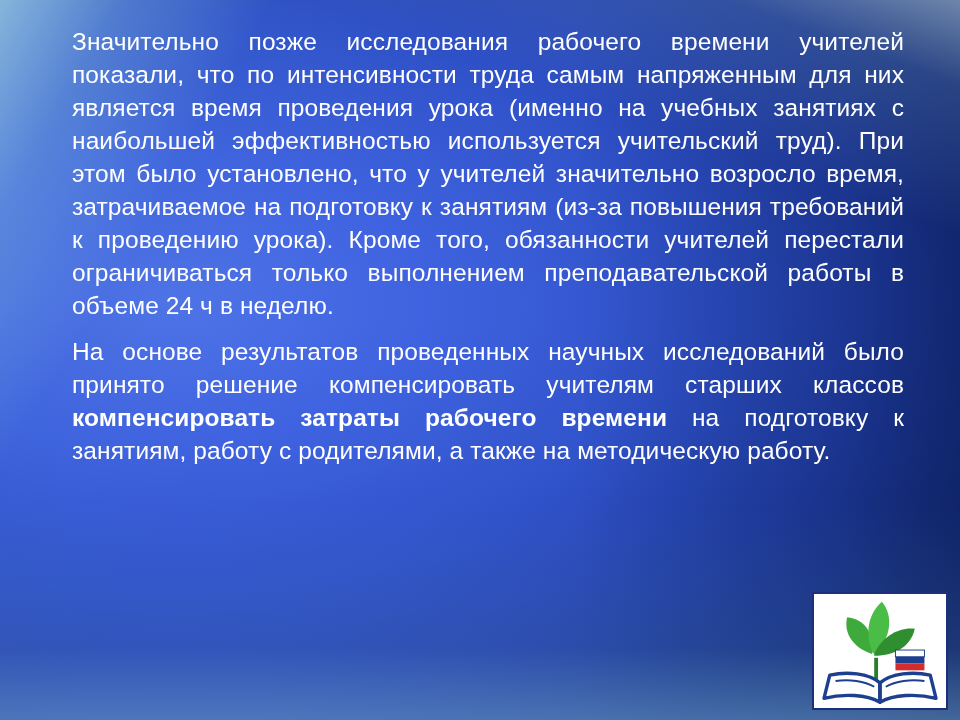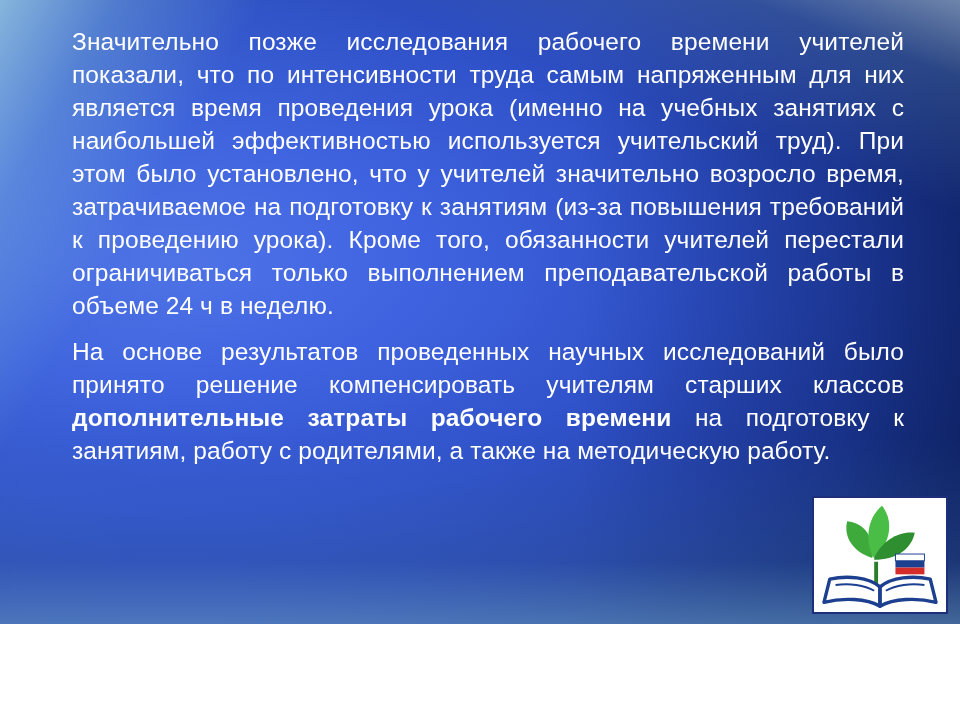--- a/index.html
+++ b/index.html
@@ -8,21 +8,21 @@
   }
   body {
     width: 960px;
     height: 720px;
     overflow: hidden;
     font-family: "Liberation Sans", sans-serif;
   }
   .slide {
     position: relative;
     width: 960px;
-    height: 624px;
+    height: 720px;
     box-sizing: border-box;
     background:
       radial-gradient(ellipse 120% 90% at 18% 42%, #4f73e8 0%, #3f63e0 22%, #2f51c8 45%, #2340a8 62%, #16307f 78%, #0f2360 100%);
     overflow: hidden;
   }
   .slide::before {
     content: "";
     position: absolute;
     left: 0; top: 0; right: 0; bottom: 0;
     background:
@@ -74,21 +74,21 @@
 
 <div class="slide">
 
   <div class="content">
 
     <p class="para">
       <span>Значительно позже исследования рабочего времени учителей показали, что по интенсивности труда самым напряженным для них является время проведения урока (именно на учебных занятиях с наибольшей эффективностью используется учительский труд). При этом было установлено, что у учителей значительно возросло время, затрачиваемое на подготовку к занятиям (из-за повышения требований к проведению урока). Кроме того, обязанности учителей перестали ограничиваться только выполнением преподавательской работы в объеме 24 ч в неделю.</span>
     </p>
 
     <p class="para">
-      <span>На основе результатов проведенных научных исследований было принято решение компенсировать учителям старших классов </span><span class="bold">дополнительные затраты рабочего времени</span><span> на подготовку к занятиям, работу с родителями, а также на методическую работу.</span>
+      <span>На основе результатов проведенных научных исследований было принято решение компенсировать учителям старших классов </span><span class="bold">компенсировать затраты рабочего времени</span><span> на подготовку к занятиям, работу с родителями, а также на методическую работу.</span>
     </p>
 
   </div>
 
   <div class="logo">
     <svg viewBox="0 0 136 118" xmlns="http://www.w3.org/2000/svg" aria-hidden="true">
       <rect x="0" y="0" width="136" height="118" fill="#ffffff"></rect>
 
       <g>
         <path d="M60 62 C40 56, 30 40, 34 24 C52 26, 62 40, 60 62 Z" fill="#3faa3c"></path>

